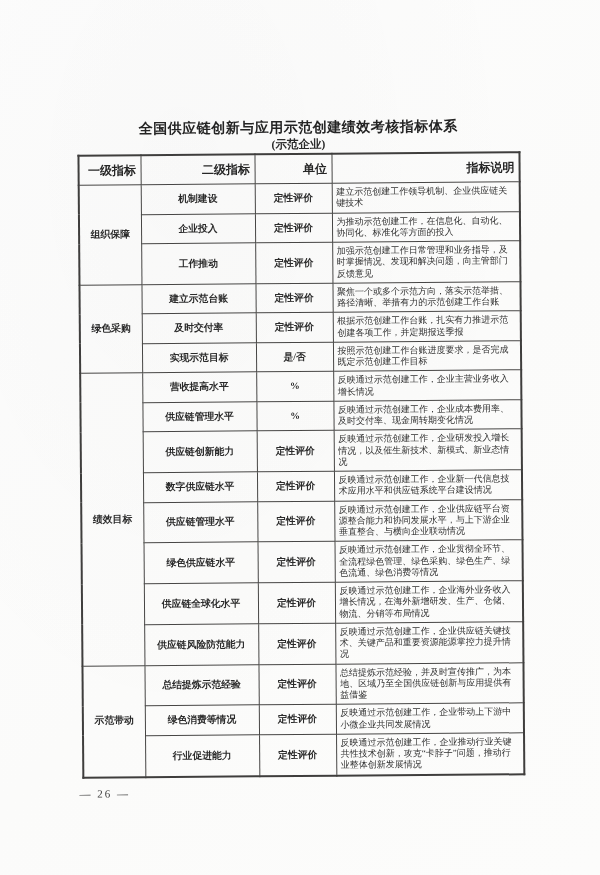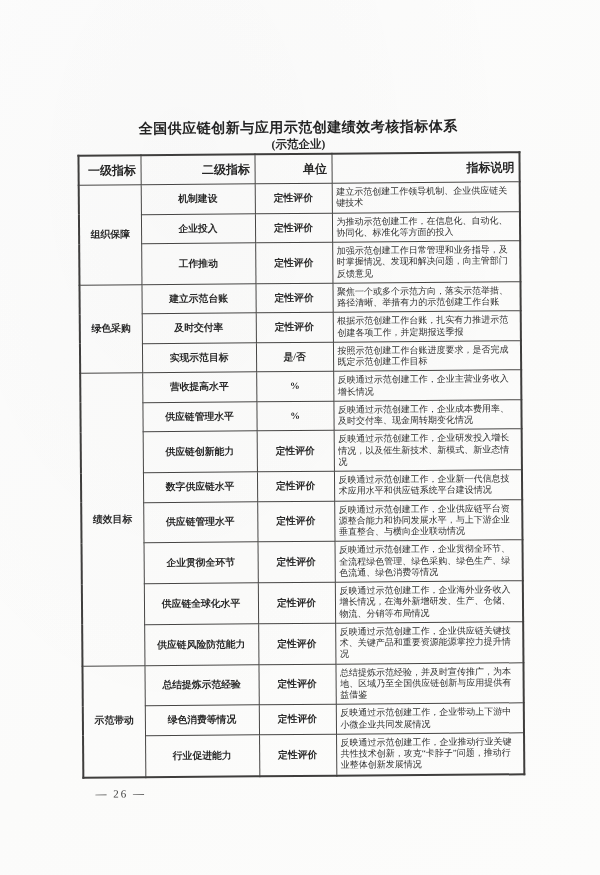--- a/index.html
+++ b/index.html
@@ -81,21 +81,21 @@
     color: #2b2b2b;
   }
   td.desc-cell {
     text-align: left;
     font-size: 9px;
     color: #303030;
     letter-spacing: 0px;
   }
   .page-number {
     position: absolute;
-    left: 92px;
+    left: 76px;
     top: 786px;
     font-size: 11px;
     letter-spacing: 2px;
     color: #3c3c3c;
   }
 </style>
 </head>
 <body>
 
 <div class="page">
@@ -173,21 +173,21 @@
         <td class="ind-cell">数字供应链水平</td>
         <td class="unit-cell">定性评价</td>
         <td class="desc-cell">反映通过示范创建工作，企业新一代信息技术应用水平和供应链系统平台建设情况</td>
       </tr>
       <tr>
         <td class="ind-cell">供应链管理水平</td>
         <td class="unit-cell">定性评价</td>
         <td class="desc-cell">反映通过示范创建工作，企业供应链平台资源整合能力和协同发展水平，与上下游企业垂直整合、与横向企业联动情况</td>
       </tr>
       <tr>
-        <td class="ind-cell">企业贯彻全环节</td>
+        <td class="ind-cell">绿色供应链水平</td>
         <td class="unit-cell">定性评价</td>
         <td class="desc-cell">反映通过示范创建工作，企业贯彻全环节、全流程绿色管理、绿色采购、绿色生产、绿色流通、绿色消费等情况</td>
       </tr>
       <tr>
         <td class="ind-cell">供应链全球化水平</td>
         <td class="unit-cell">定性评价</td>
         <td class="desc-cell">反映通过示范创建工作，企业海外业务收入增长情况，在海外新增研发、生产、仓储、物流、分销等布局情况</td>
       </tr>
       <tr>
         <td class="ind-cell">供应链风险防范能力</td>

